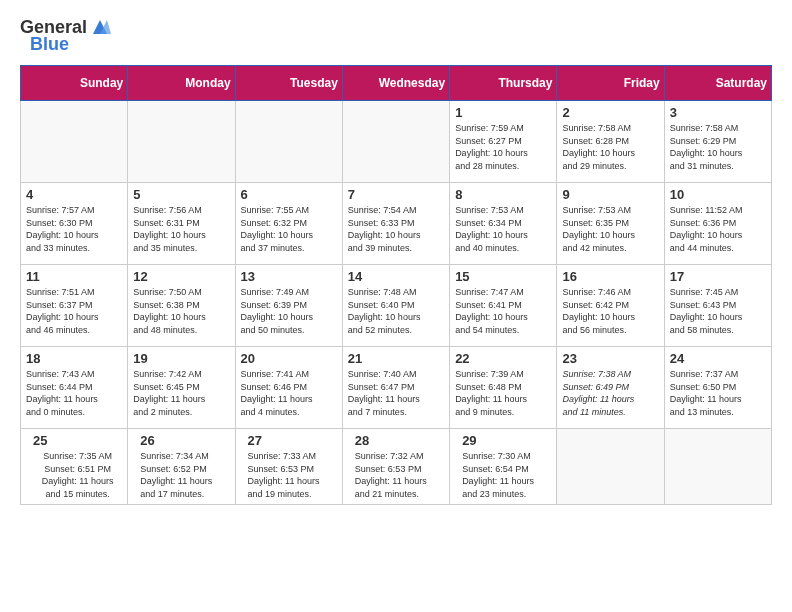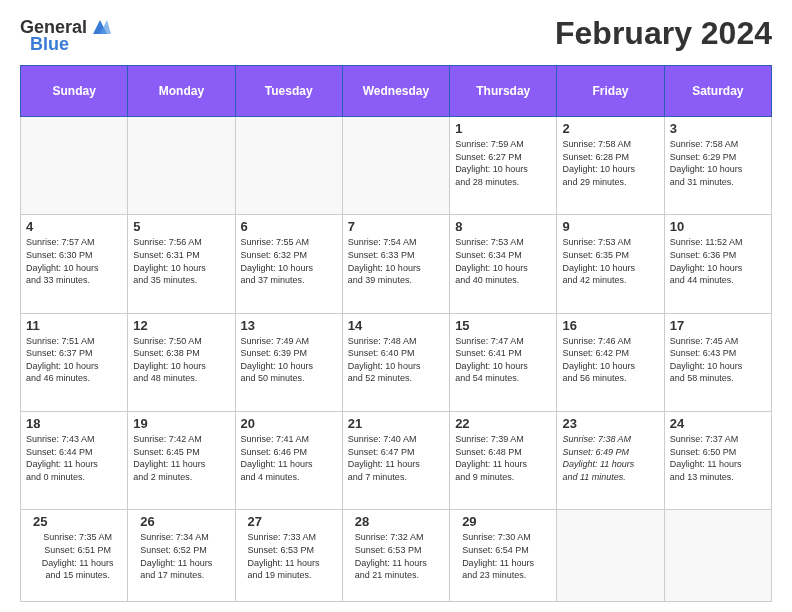--- a/index.html
+++ b/index.html
@@ -5,21 +5,21 @@
     * { margin: 0; padding: 0; box-sizing: border-box; }
     body {
       font-family: Arial, sans-serif;
       background: #fff;
       width: 792px;
       height: 612px;
       overflow: hidden;
     }
     .page {
       width: 792px;
-      height: 612px;
+      height: 443px;
       padding: 16px 20px 10px 20px;
       display: flex;
       flex-direction: column;
     }
     .header {
       display: flex;
       justify-content: space-between;
       align-items: flex-start;
       margin-bottom: 10px;
     }
@@ -42,26 +42,26 @@
       color: #555;
       margin-top: 2px;
     }
     .calendar {
       flex: 1;
       border-collapse: collapse;
       width: 100%;
       table-layout: fixed;
     }
     .calendar th {
-      background-color: #8b5cf6;
+      background-color: #be185d;
       color: #fff;
       font-size: 12px;
       font-weight: bold;
-      padding: 18px 4px;
-      text-align: center;
+      padding: 10px 4px;
+      text-align: right;
       border: 1px solid #2a5fb5;
     }
     .calendar td {
       border: 1px solid #ccc;
       vertical-align: top;
       padding: 4px 5px;
       font-size: 9.5px;
       color: #333;
       background: #fff;
       height: 82px;
@@ -97,21 +97,20 @@
           <span style="font-size:18px;font-weight:bold;color:#333;">General</span>
           <svg width="22" height="22" viewBox="0 0 22 22">
             <polygon points="4,18 11,4 18,18" fill="#3a7bd5"></polygon>
             <polygon points="11,18 18,4 22,18" fill="#5a9be5" opacity="0.7"></polygon>
           </svg>
         </div>
         <span style="font-size:18px;font-weight:bold;color:#3a7bd5;margin-top:-4px;margin-left:10px;">Blue</span>
       </div>
     </div>
     <div class="title-block">
-      <div class="month-year">February 2024</div>
     </div>
   </div>
 
   <table class="calendar" id="cal-table">
     <thead>
       <tr id="header-row">
           <th>Sunday</th>
           <th>Monday</th>
           <th>Tuesday</th>
           <th>Wednesday</th>

